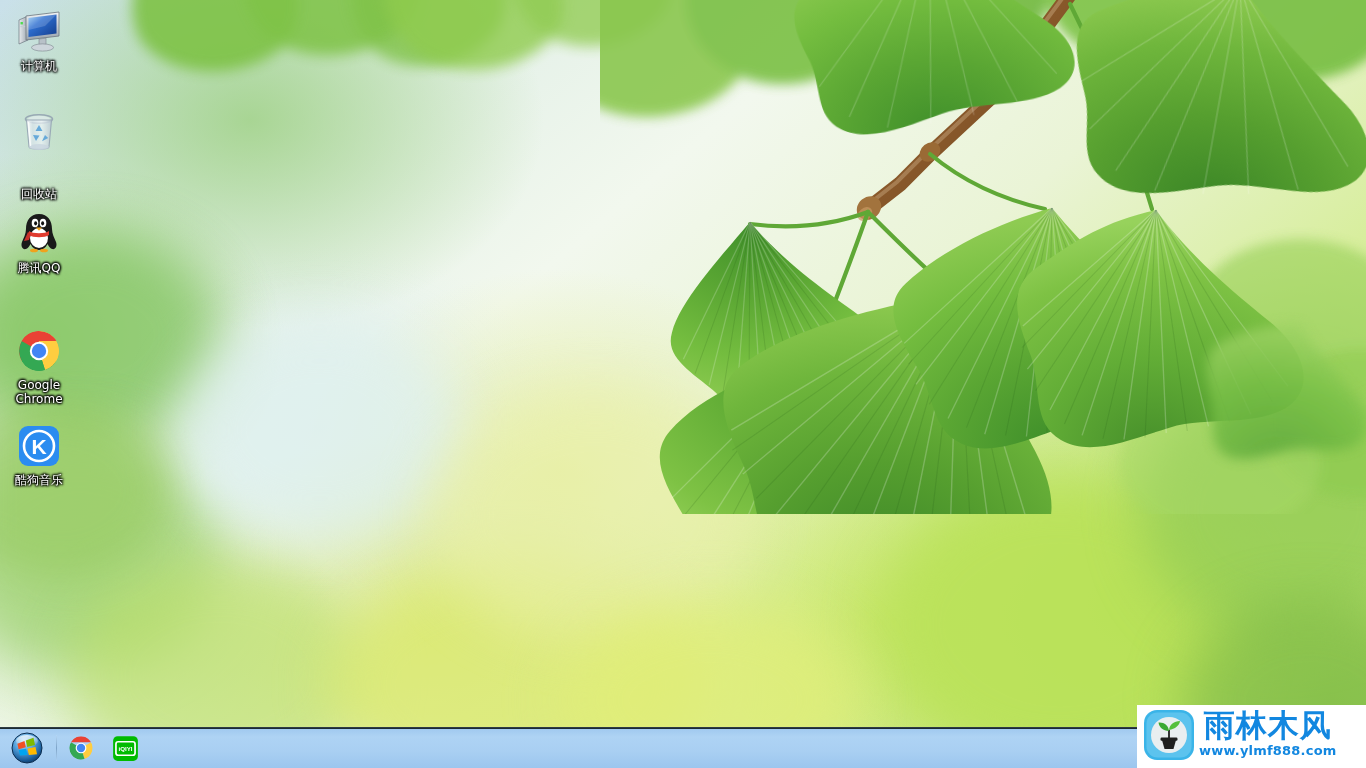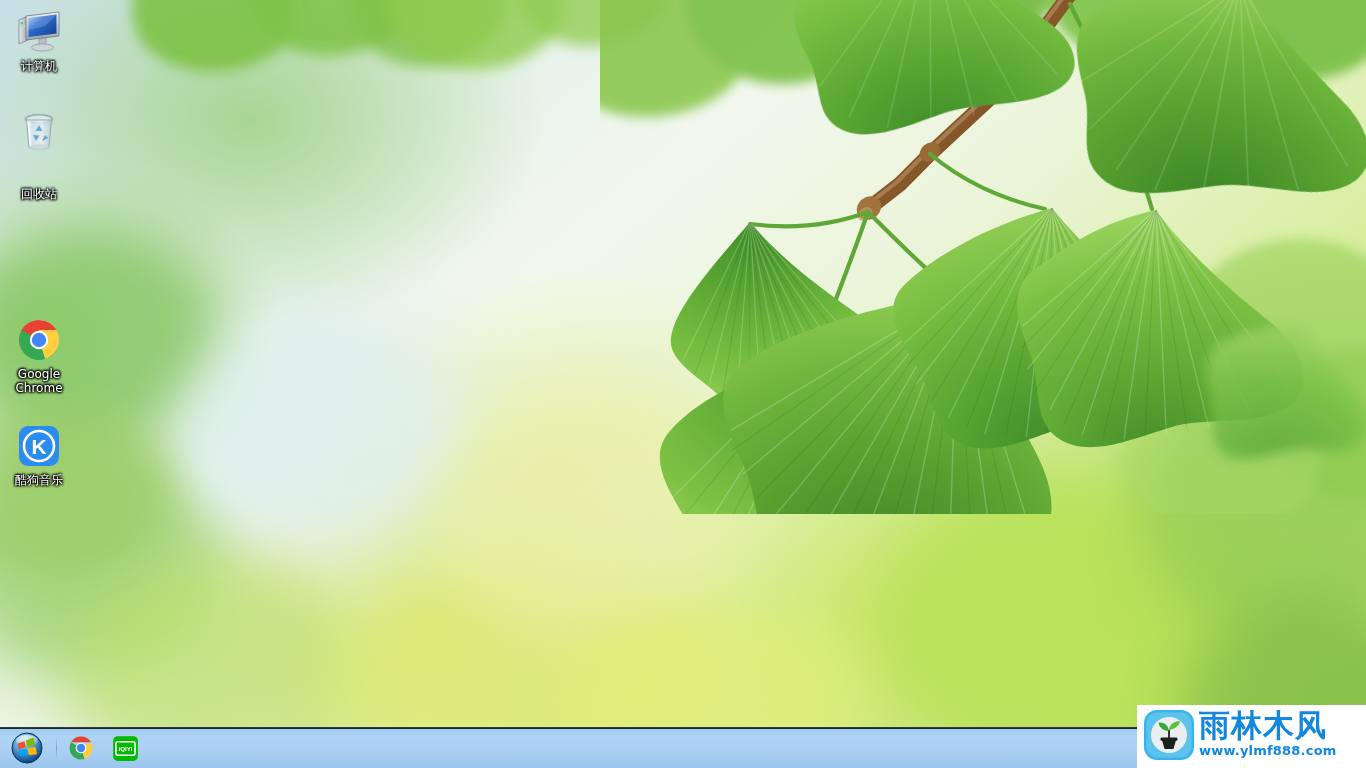--- a/index.html
+++ b/index.html
@@ -114,20 +114,21 @@
   }
   .wm-logo { width: 52px; height: 52px; margin-left: 6px; flex: 0 0 auto; }
   .wm-text { margin-left: 4px; display: flex; flex-direction: column; }
   .wm-cn {
     font-size: 31px;
     line-height: 33px;
     font-weight: bold;
     color: #1287e0;
     letter-spacing: 1px;
     font-family: "DejaVu Sans", "Liberation Sans", sans-serif;
+    text-align: center;
   }
   .wm-url {
     font-size: 13px; font-weight: bold;
     color: #1287e0;
     letter-spacing: .2px;
     margin-top: 1px;
     font-family: "DejaVu Sans", "Liberation Sans", sans-serif;
   }
 </style>
 </head>
@@ -496,22 +497,49 @@
           <path d="M24 17 L27.5 23 L20.5 23 Z"></path>
           <path d="M18 27 L24.5 27.6 L21 33 Z"></path>
           <path d="M30 27 L27 33.2 L33.2 30 Z"></path>
         </g>
         <path d="M13.5 14 L15.5 38" stroke="#ffffff" stroke-width="1.4" opacity=".75"></path>
       </svg>
     </div>
     <div class="lbl">回收站</div>
   </div>
 
-
-  <div class="dicon" style="left:2px;top:316px;">
+  <div class="dicon" style="left:2px;top:210px;">
+    <div class="glyph">
+      <svg width="48" height="48" viewBox="0 0 48 48">
+
+        <path d="M24 4 C15 4 11 11 11 19 C11 24 8.5 28 7 32 C5.5 36 7.5 40 11 39
+                 C13 38.5 14.5 36 15.5 34 C17.5 38 20.5 40 24 40
+                 C27.5 40 30.5 38 32.5 34 C33.5 36 35 38.5 37 39
+                 C40.5 40 42.5 36 41 32 C39.5 28 37 24 37 19 C37 11 33 4 24 4 Z" fill="#1a1a1a"></path>
+
+        <ellipse cx="24" cy="28" rx="9" ry="10" fill="#ffffff"></ellipse>
+
+        <path d="M14 21 C18 24 30 24 34 21 L34 25 C30 28 18 28 14 25 Z" fill="#e03b2f"></path>
+        <path d="M13 22 L9 31 L14 30 L16 24 Z" fill="#c9302b"></path>
+
+        <ellipse cx="20" cy="13" rx="3.3" ry="4.3" fill="#ffffff"></ellipse>
+        <ellipse cx="28" cy="13" rx="3.3" ry="4.3" fill="#ffffff"></ellipse>
+        <ellipse cx="20.6" cy="13.3" rx="1.5" ry="2.1" fill="#111"></ellipse>
+        <ellipse cx="27.6" cy="13.3" rx="1.5" ry="2.1" fill="#111"></ellipse>
+
+        <path d="M21 17.5 L27 17.5 L24 20.8 Z" fill="#f0a21c"></path>
+
+        <ellipse cx="19" cy="40.5" rx="4" ry="1.8" fill="#f0a21c"></ellipse>
+        <ellipse cx="29" cy="40.5" rx="4" ry="1.8" fill="#f0a21c"></ellipse>
+      </svg>
+    </div>
+    <div class="lbl">腾讯QQ</div>
+  </div>
+
+  <div class="dicon" style="left:2px;top:327px;">
     <div class="glyph">
       <svg width="48" height="48" viewBox="0 0 48 48">
         <defs>
           <clipPath id="ccl">
               <circle cx="24" cy="24" r="20"></circle>
             </clipPath>
         </defs>
         <g clip-path="url(#ccl)">
           <path d="M24 4 A20 20 0 0 1 41.3 34 L24 24 Z" fill="#ffcd40"></path>
           <path d="M41.3 34 A20 20 0 0 1 6.7 34 L24 24 Z" fill="#34a853"></path>

